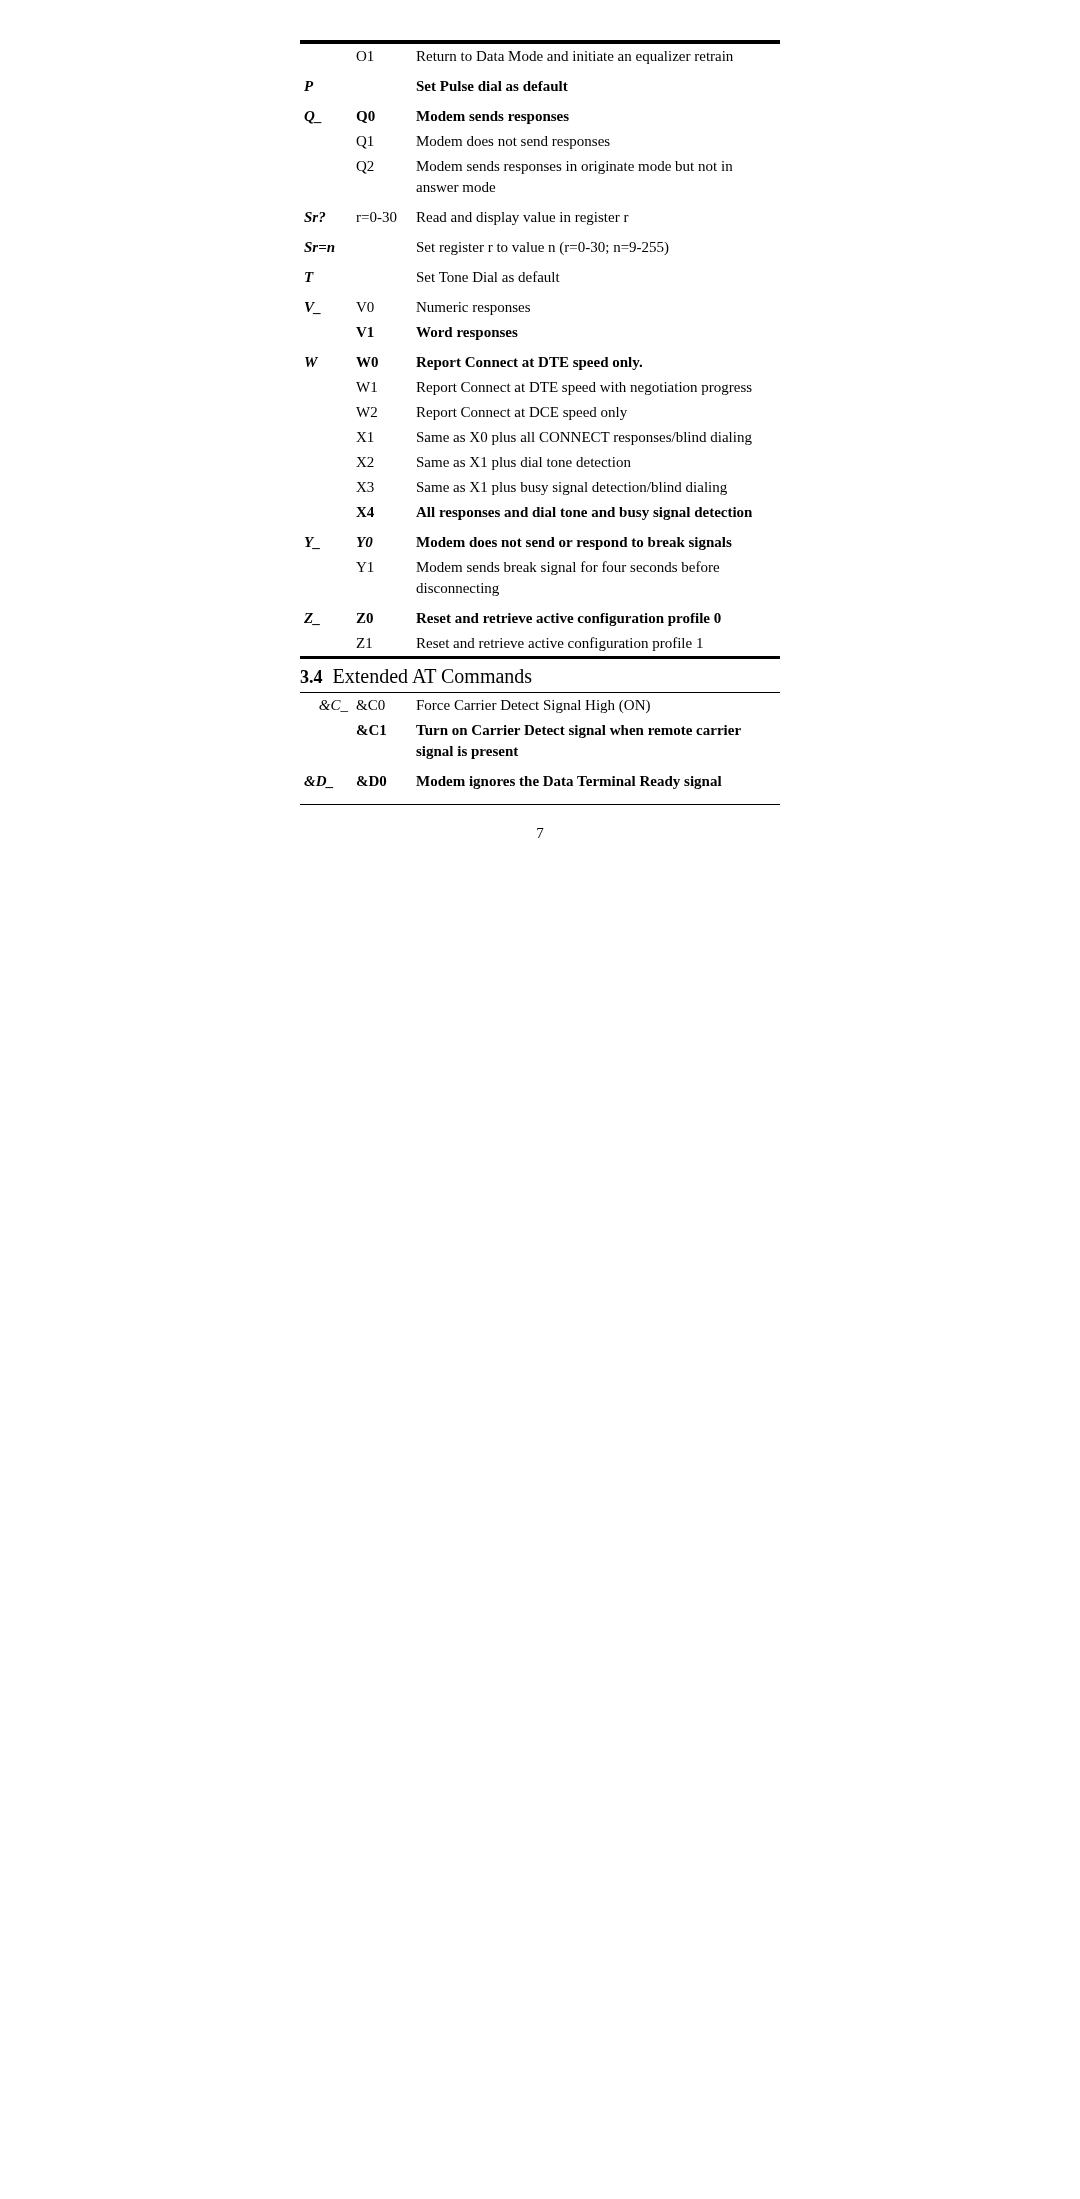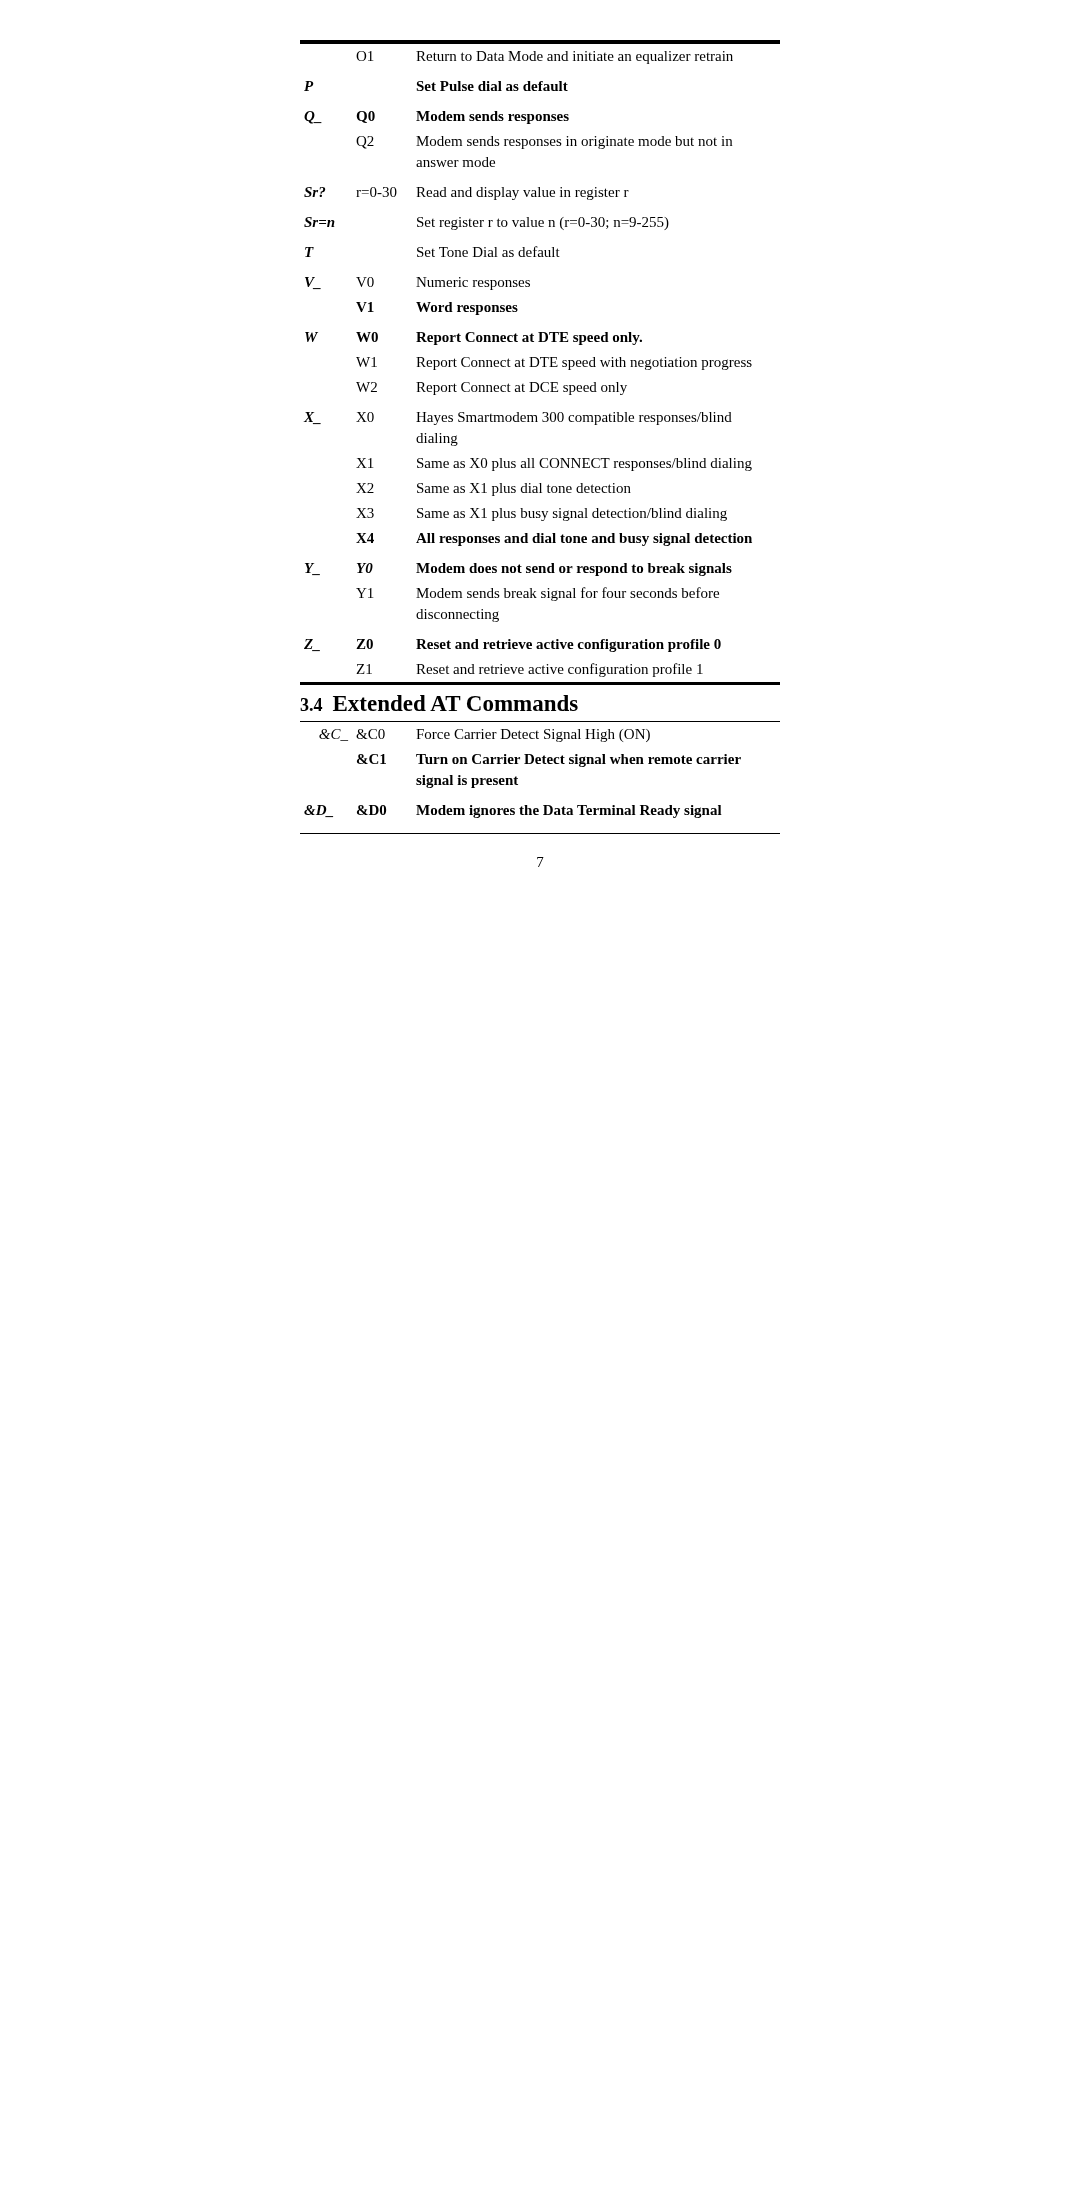--- a/index.html
+++ b/index.html
@@ -82,20 +82,25 @@
         <td style="white-space: nowrap; padding-top: 7px;"></td>
         <td style="padding-top: 7px; font-weight: bold;">Set Pulse dial as default</td>
       </tr>
       <tr class="row-gap">
         <td style="font-weight: bold; font-style: italic; white-space: nowrap; padding-top: 7px;">Q_</td>
         <td style="white-space: nowrap; padding-top: 7px; font-weight: bold;">Q0</td>
         <td style="padding-top: 7px; font-weight: bold; margin-left: 31px;">Modem sends responses</td>
       </tr>
       <tr>
         <td style="font-weight: bold; font-style: italic; white-space: nowrap; padding-top: 2px;"></td>
+        <td style="white-space: nowrap; padding-top: 2px;">Q1</td>
+        <td style="padding-top: 2px;">Modem does not send responses</td>
+      </tr>
+      <tr>
+        <td style="font-weight: bold; font-style: italic; white-space: nowrap; padding-top: 2px;"></td>
         <td style="white-space: nowrap; padding-top: 2px;">Q2</td>
         <td style="padding-top: 2px;">Modem sends responses in originate mode but not in answer mode</td>
       </tr>
       <tr class="row-gap">
         <td style="font-weight: bold; font-style: italic; white-space: nowrap; padding-top: 7px;"><span style="font-weight:bold;font-style:italic;">Sr?</span></td>
         <td style="white-space: nowrap; padding-top: 7px;">r=0-30</td>
         <td style="padding-top: 7px;">Read and display value in register r</td>
       </tr>
       <tr class="row-gap">
         <td style="font-weight: bold; font-style: italic; white-space: nowrap; padding-top: 7px;"><span style="font-weight:bold;font-style:italic;">Sr=n</span></td>
@@ -125,25 +130,20 @@
       <tr>
         <td style="font-weight: bold; font-style: italic; white-space: nowrap; padding-top: 2px;"></td>
         <td style="white-space: nowrap; padding-top: 2px;">W1</td>
         <td style="padding-top: 2px;">Report Connect at DTE speed with negotiation progress</td>
       </tr>
       <tr>
         <td style="font-weight: bold; font-style: italic; white-space: nowrap; padding-top: 2px;"></td>
         <td style="white-space: nowrap; padding-top: 2px;">W2</td>
         <td style="padding-top: 2px;">Report Connect at DCE speed only</td>
       </tr>
-      <tr class="row-gap">
-        <td style="font-weight: bold; font-style: italic; white-space: nowrap; padding-top: 7px;">X_</td>
-        <td style="white-space: nowrap; padding-top: 7px;">X0</td>
-        <td style="padding-top: 7px;">Hayes Smartmodem 300 compatible responses/blind dialing</td>
-      </tr>
       <tr>
         <td style="font-weight: bold; font-style: italic; white-space: nowrap; padding-top: 2px;"></td>
         <td style="white-space: nowrap; padding-top: 2px;">X1</td>
         <td style="padding-top: 2px;">Same as X0 plus all CONNECT responses/blind dialing</td>
       </tr>
       <tr>
         <td style="font-weight: bold; font-style: italic; white-space: nowrap; padding-top: 2px;"></td>
         <td style="white-space: nowrap; padding-top: 2px;">X2</td>
         <td style="padding-top: 2px;">Same as X1 plus dial tone detection</td>
       </tr>
@@ -175,21 +175,21 @@
       <tr>
         <td style="font-weight: bold; font-style: italic; white-space: nowrap; padding-top: 2px;"></td>
         <td style="white-space: nowrap; padding-top: 2px;">Z1</td>
         <td style="padding-top: 2px;">Reset and retrieve active configuration profile 1</td>
       </tr>
     </tbody>
 </table>
 
 <div class="section-divider-thick"></div>
 <div style="padding: 6px 0 4px 0;">
-  <span style="font-size:18px; font-weight:bold; margin-right:10px;">3.4</span><span style="font-size:23px; font-weight:bold;">Extended AT Commands</span>
+  <span style="font-size:18px; font-weight:bold; margin-right:10px;">3.4</span><span style="font-size:20px; font-weight:normal;">Extended AT Commands</span>
 </div>
 <div class="section-divider-thin"></div>
 
 <table>
   <colgroup>
     <col style="width:52px">
     <col style="width:60px">
     <col>
   </colgroup>
   <tbody id="extended-rows">

